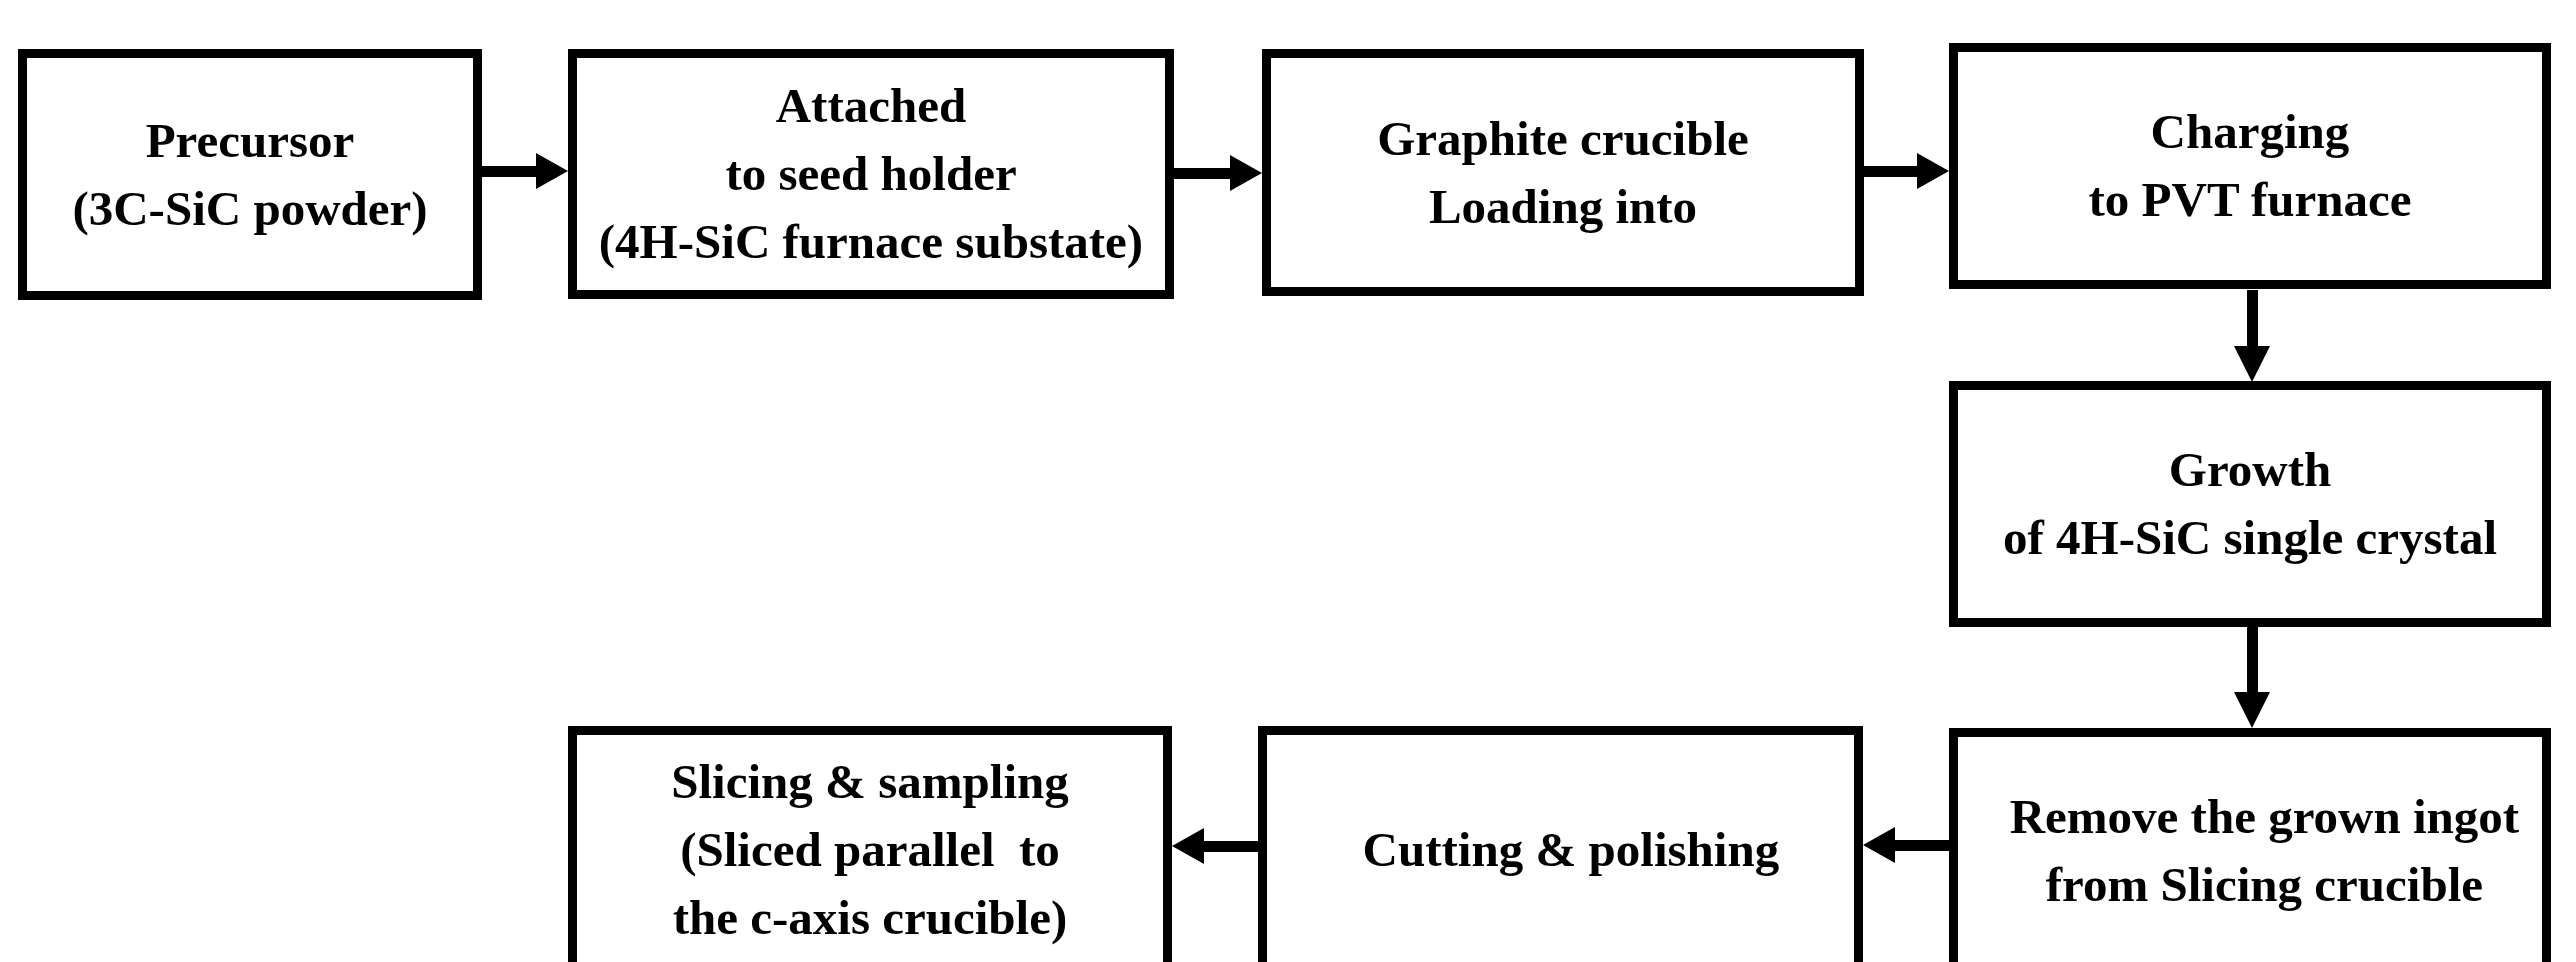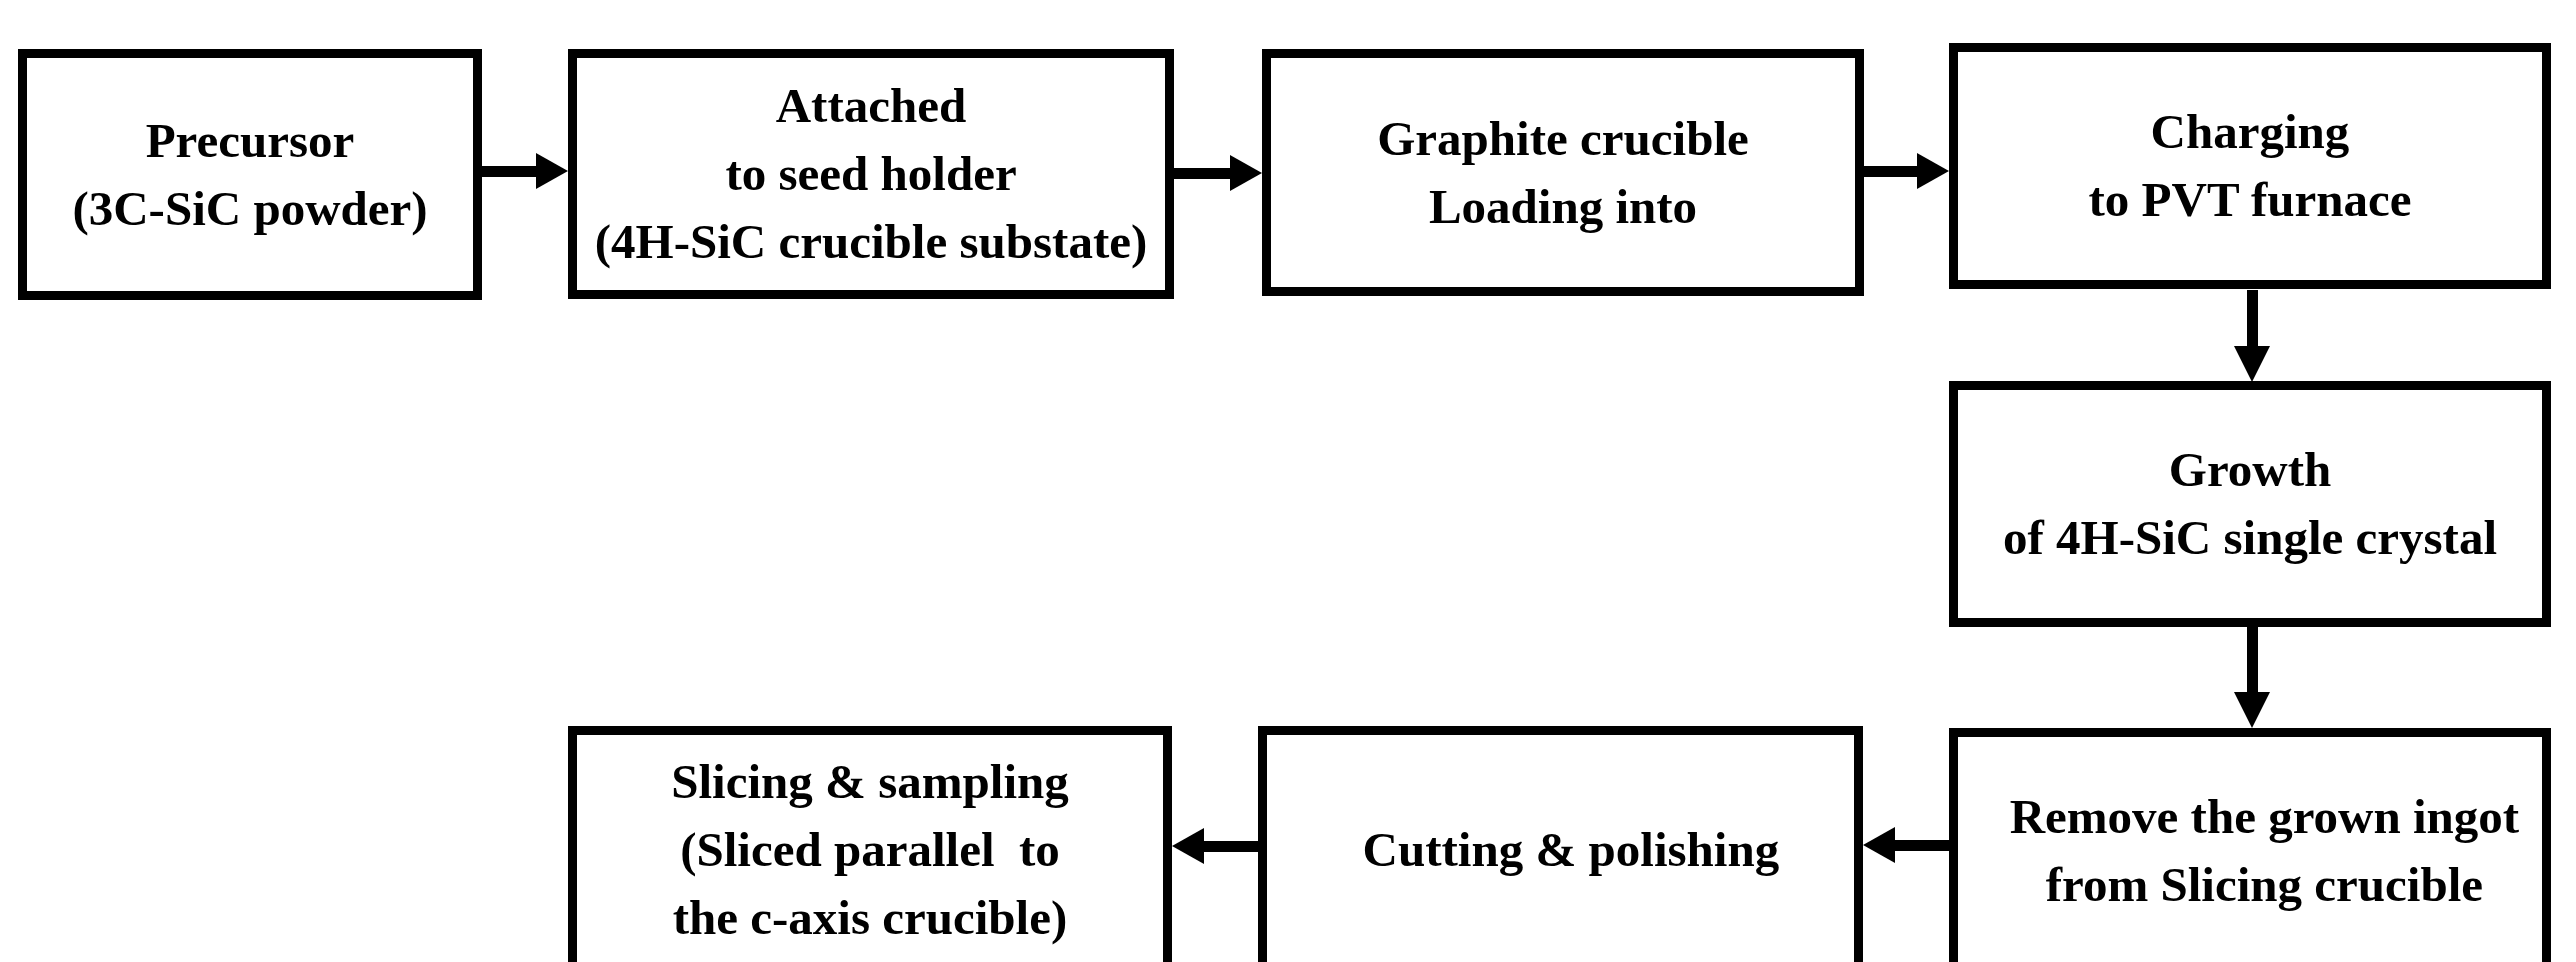--- a/index.html
+++ b/index.html
@@ -92,21 +92,21 @@
   </div>
 
   <div class="arrow" style="left:480px; top:126px; width:88px; height:36px;">
     <div class="shaft-h" style="left:0; width:60px;"></div>
     <div class="head-right"></div>
   </div>
 
   <div class="node" style="left:568px; top:22px; width:606px; height:250px;">
     <span class="line">Attached</span>
     <span class="line">to seed holder</span>
-    <span class="line">(4H-SiC crucible substate)</span>
+    <span class="line">(4H-SiC furnace substate)</span>
   </div>
 
   <div class="arrow" style="left:1174px; top:128px; width:88px; height:36px;">
     <div class="shaft-h" style="left:0; width:60px;"></div>
     <div class="head-right"></div>
   </div>
 
   <div class="node" style="left:1262px; top:22px; width:602px; height:247px;">
     <span class="line">Graphite crucible</span>
     <span class="line">Loading into</span>

